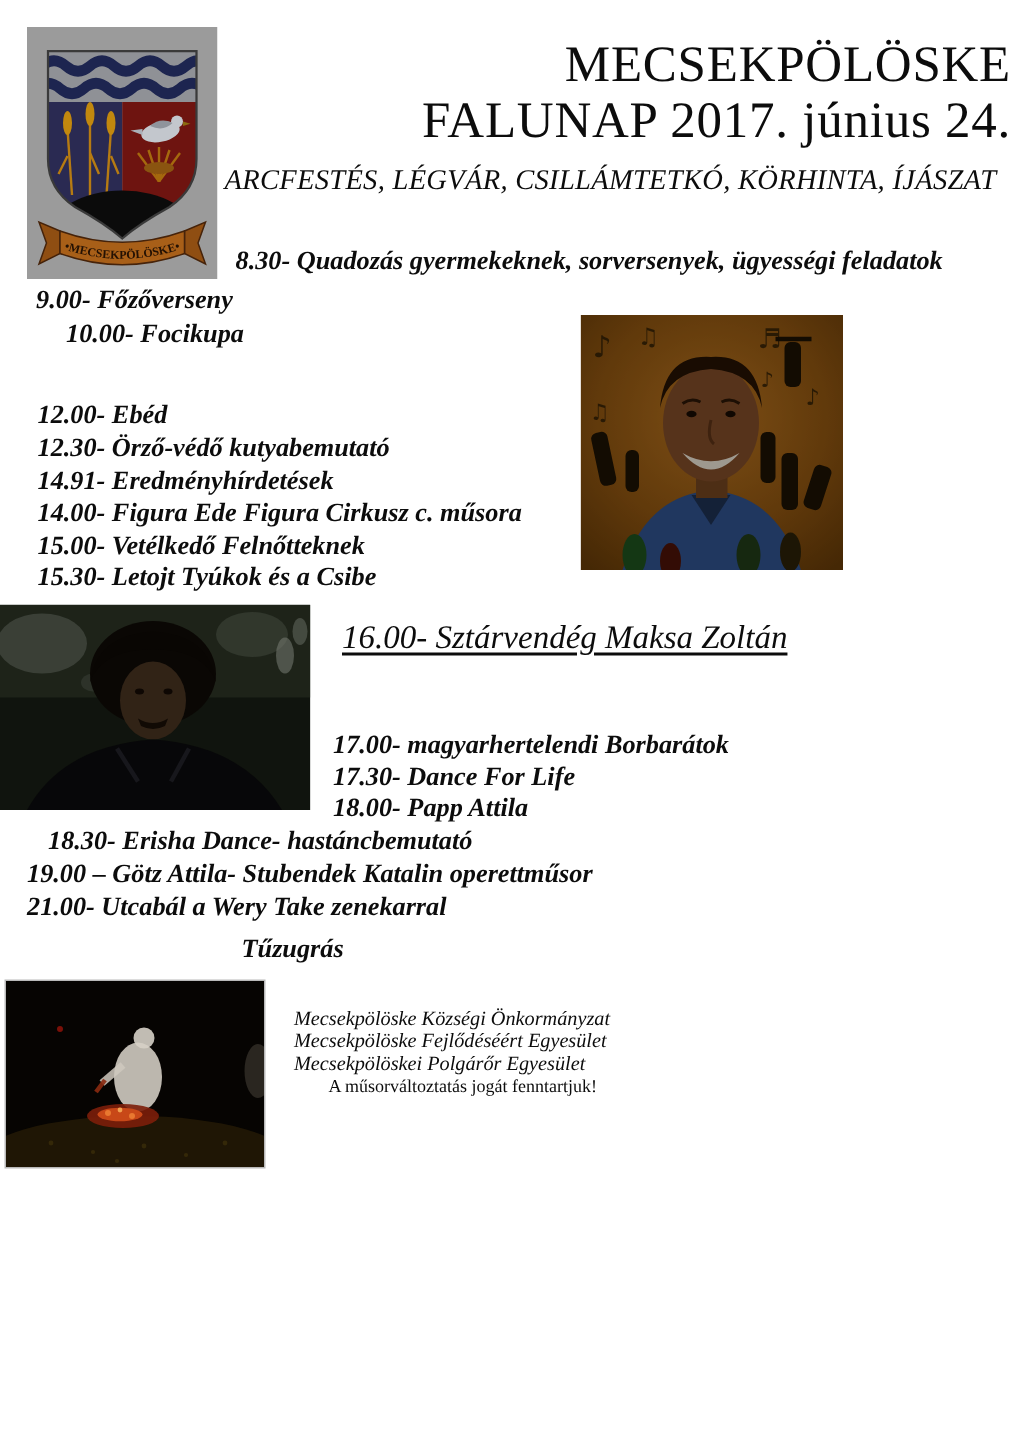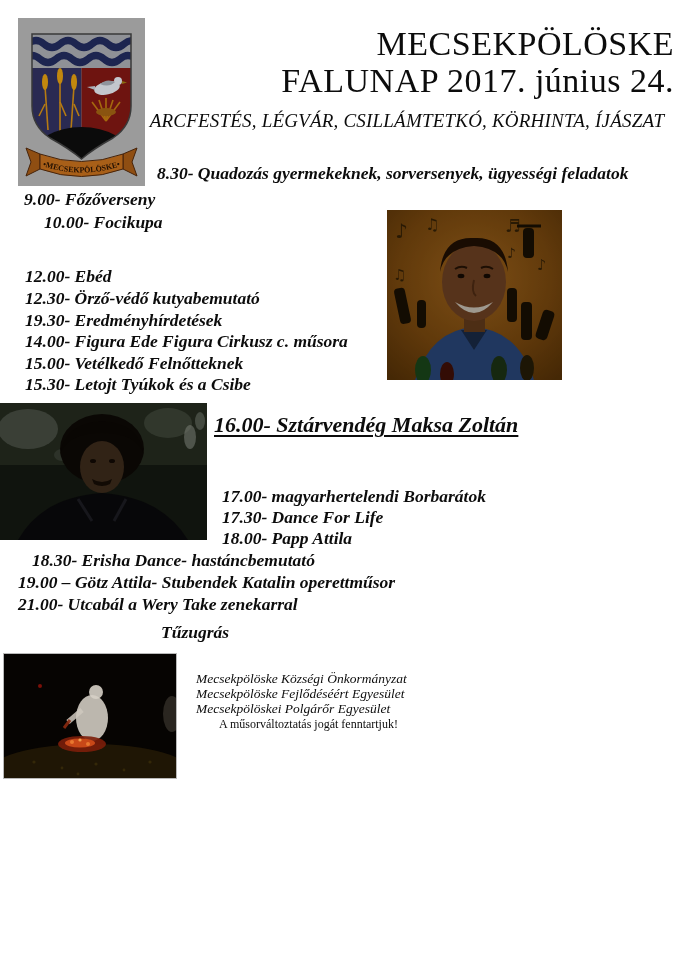--- a/index.html
+++ b/index.html
@@ -10,21 +10,21 @@
   }
   .abs{position:absolute;}
   
   .title-line{left:140px; width:534px; text-align:right; font-size:34px; line-height:36px; letter-spacing:.5px;}
   .t1{top:26px;}
   .t2{top:63px;}
   .subtitle{left:140px; width:534px; top:110px; text-align:center; font-style:italic; font-size:19px; letter-spacing:.2px;}
   
   .sched{font-weight:bold; font-style:italic; font-size:17.5px; white-space:nowrap;}
   .headliner{
-    left:214px; top:412px; font-weight:bold; font-style:italic; font-size:22px;
+    left:228px; top:412px; font-weight:normal; font-style:italic; font-size:22px;
     text-decoration:underline; text-decoration-thickness:2px; text-underline-offset:3px; white-space:nowrap;
   }
   
   .org{font-style:italic; font-size:13.5px; white-space:nowrap;}
   .disclaimer{left:219px; top:717px; font-size:12px; white-space:nowrap;}
   
   .photo{overflow:hidden;}
   .crest{left:18px; top:18px; width:127px; height:168px;}
   .photo1{left:387px; top:210px; width:175px; height:170px;}
   .photo2{left:0px; top:403px; width:207px; height:137px;}
@@ -152,21 +152,21 @@
         <ellipse cx="60" cy="164" rx="7" ry="12" fill="#4a1208"></ellipse>
         <ellipse cx="112" cy="160" rx="8" ry="14" fill="#203a18"></ellipse>
         <ellipse cx="140" cy="158" rx="7" ry="13" fill="#2a2008"></ellipse>
       </g>
       <rect width="175" height="170" fill="#000000" opacity="0.30"></rect>
     </svg>
   </div>
 
   <div class="abs sched" style="left:25px; top:266px;">12.00- Ebéd</div>
   <div class="abs sched" style="left:25px; top:288px;">12.30- Örző-védő kutyabemutató</div>
-  <div class="abs sched" style="left:25px; top:310px;">19.30- Eredményhírdetések</div>
+  <div class="abs sched" style="left:25px; top:310px;">14.91- Eredményhírdetések</div>
   <div class="abs sched" style="left:25px; top:331px;">14.00- Figura Ede Figura Cirkusz c. műsora</div>
   <div class="abs sched" style="left:25px; top:353px;">15.00- Vetélkedő Felnőtteknek</div>
   <div class="abs sched" style="left:25px; top:374px;">15.30- Letojt Tyúkok és a Csibe</div>
 
   <div class="abs photo photo2">
     <svg width="207" height="137" viewBox="0 0 207 137">
       <rect width="207" height="137" fill="#151a12"></rect>
       <rect y="0" width="207" height="62" fill="#2c3326" opacity="0.8"></rect>
       <ellipse cx="28" cy="26" rx="30" ry="20" fill="#6a6f66" opacity="0.55"></ellipse>
       <ellipse cx="168" cy="20" rx="24" ry="15" fill="#585f52" opacity="0.5"></ellipse>

